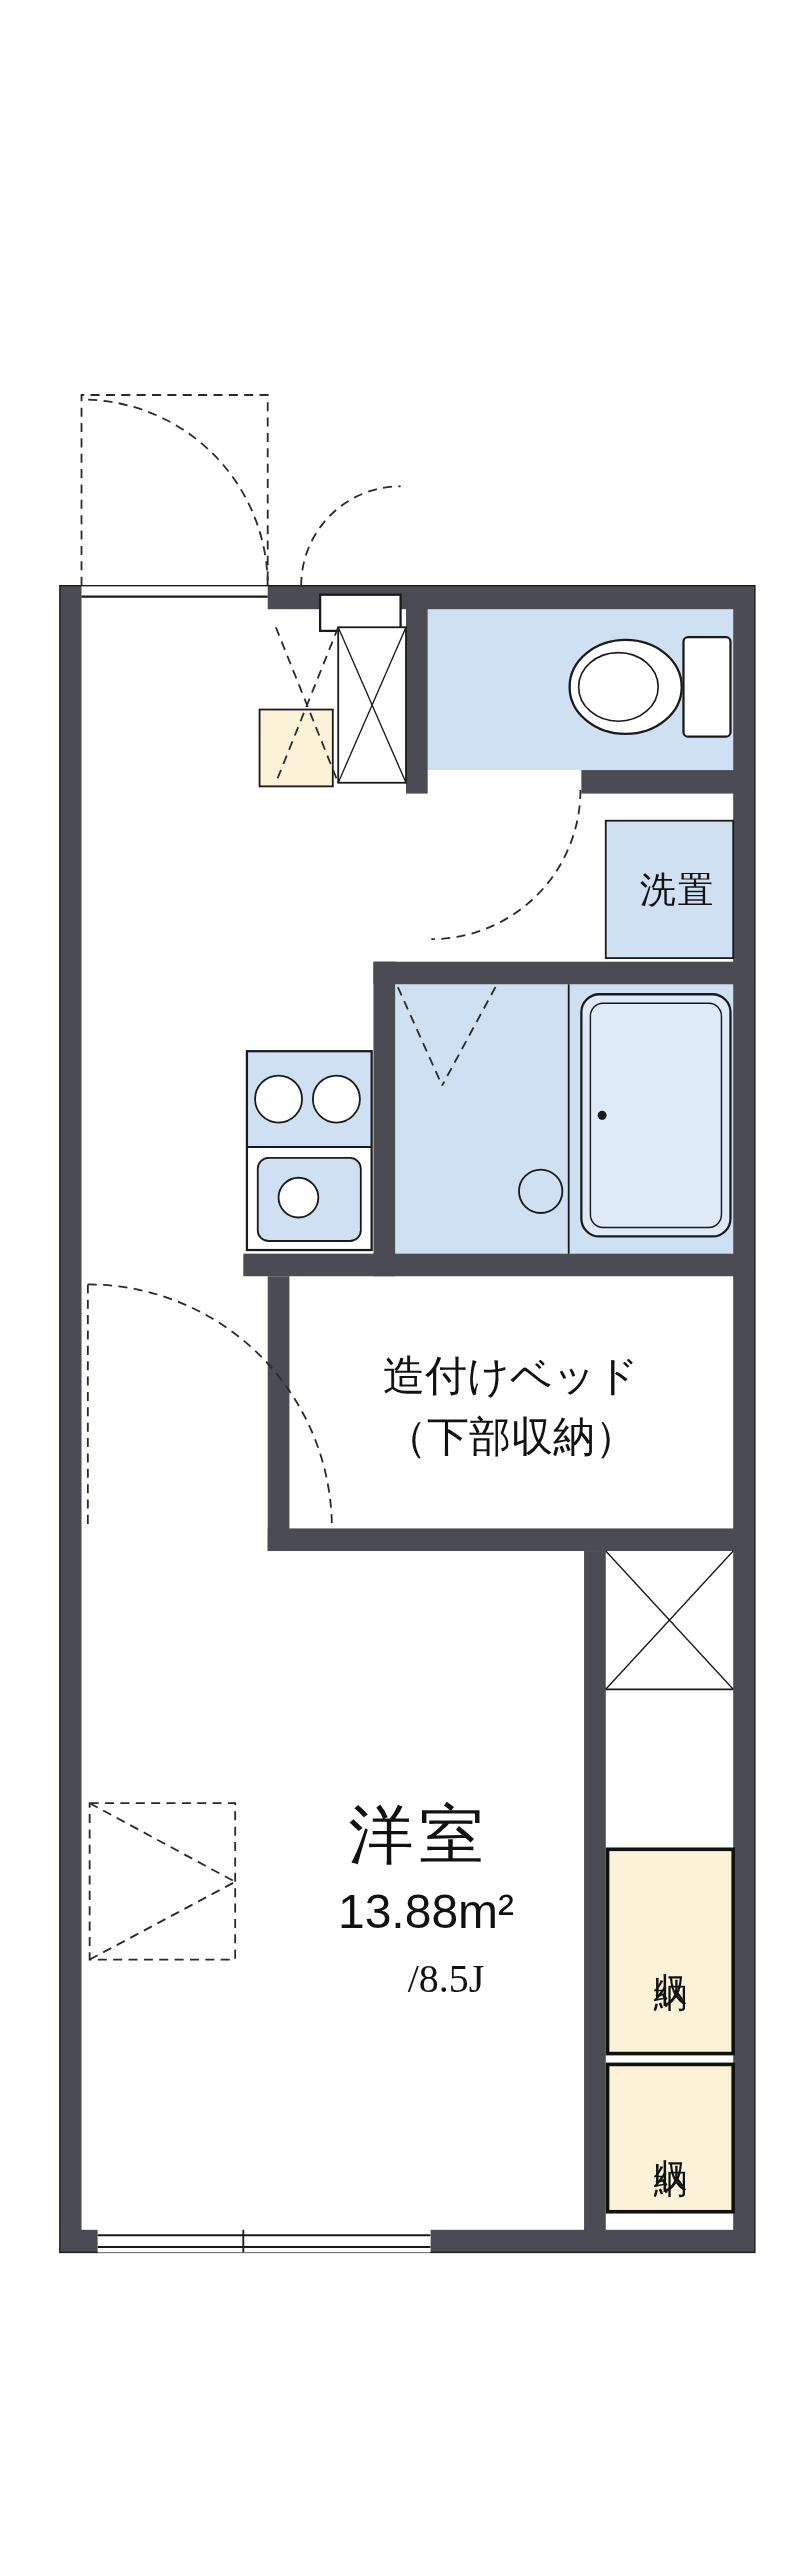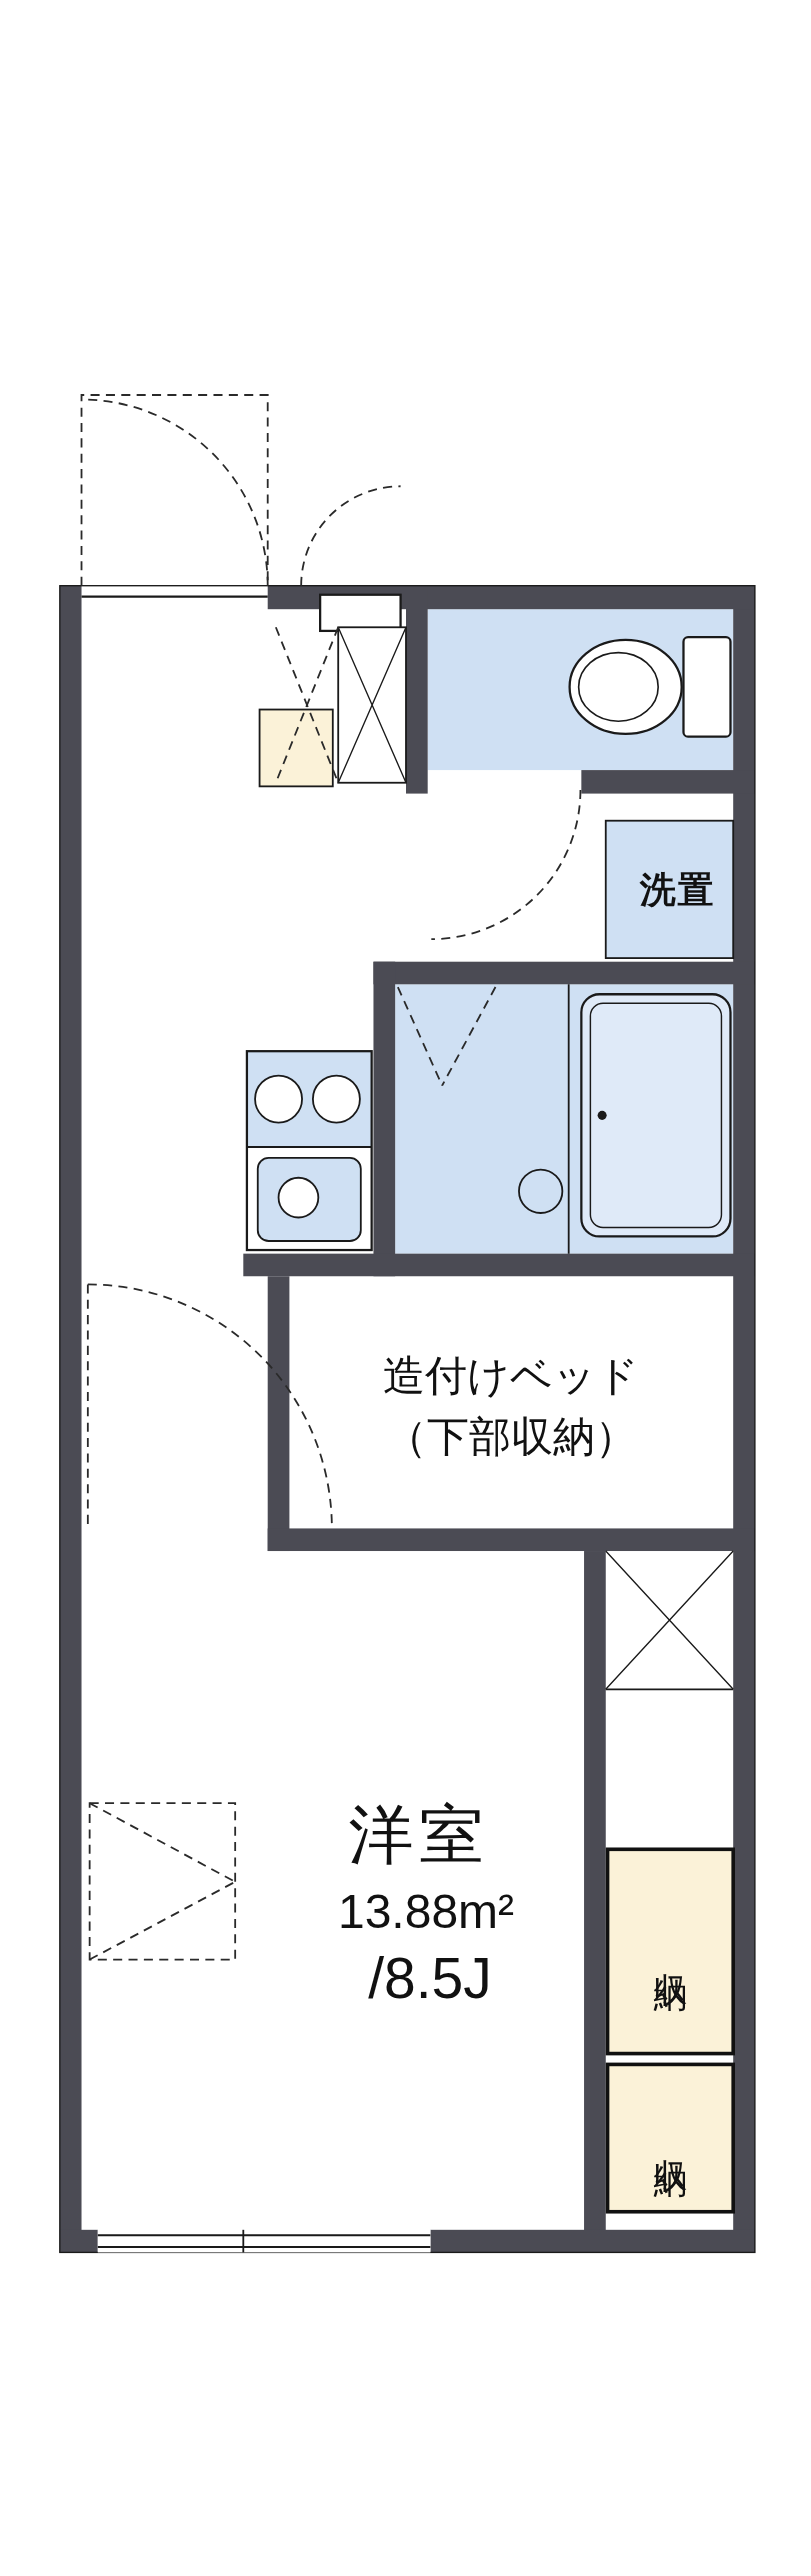--- a/index.html
+++ b/index.html
@@ -8,28 +8,28 @@
     width: 812px;
     height: 2576px;
     background: #ffffff;
     font-family: "Liberation Sans", sans-serif;
     color: #111111;
     overflow: hidden;
   }
   .plan-svg { position: absolute; left: 0; top: 0; }
   .label { position: absolute; text-align: center; color: #111111; }
   .label-washer { left: 606px; top: 866px; width: 143px; height: 47px;
-                  line-height: 47px; font-size: 36px; letter-spacing: 1.8px; font-weight: bold; }
+                  line-height: 47px; font-size: 36px; letter-spacing: 1.8px; }
   .label-bed   { left: 289px; top: 1345px; width: 444px; font-size: 42px; line-height: 61px; }
   .label-room  { left: 193px; top: 1800px; width: 452px; height: 69px;
                  line-height: 69px; font-size: 65px; letter-spacing: 5.4px; }
   .label-m2    { left: 200px; top: 1886px; width: 452px; height: 51px;
                  line-height: 51px; font-size: 48px; }
-  .label-jo    { left: 204px; top: 1953px; width: 452px; height: 51px;
-                 line-height: 51px; font-size: 57px; }
+  .label-jo    { left: 220px; top: 1953px; width: 452px; height: 51px;
+                 line-height: 51px; font-size: 40px; font-family: Liberation Serif, serif; }
   .label-closet {
     writing-mode: vertical-rl; text-orientation: upright;
     font-size: 34px; letter-spacing: 5.4px;
     width: 43px; height: 99px; line-height: 43px; text-align: center;
   }
   .label-closet-upper { left: 649px; top: 1902px; }
   .label-closet-lower { left: 649px; top: 2088px; }
 </style>
 </head>
 <body>

